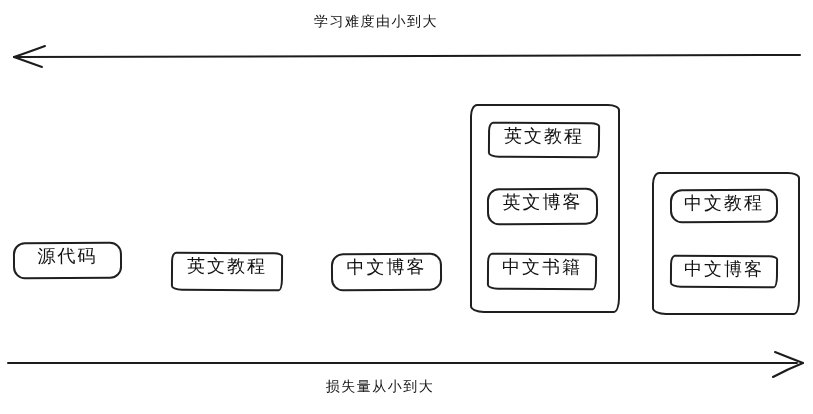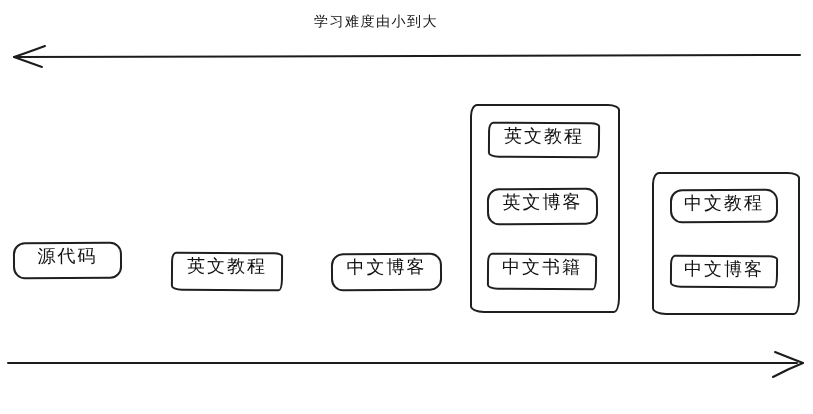--- a/index.html
+++ b/index.html
@@ -101,14 +101,15 @@
       <span>中文博客</span>
     </div>
   </div>
 
   <svg class="arrow-svg" style="top:344px;" width="813" height="42" viewBox="0 0 813 42">
     <path d="M8 19 L797 19" stroke="#1c1c1c" stroke-width="2" fill="none" stroke-linecap="round"></path>
     <path d="M775 8 Q790 14 803 19" stroke="#1c1c1c" stroke-width="2" fill="none" stroke-linecap="round"></path>
     <path d="M803 19 Q788 25 773 33" stroke="#1c1c1c" stroke-width="2" fill="none" stroke-linecap="round"></path>
   </svg>
 
+  <div class="axis-label" style="left:380px; top:378px;">损失量从小到大</div>
 
 </div>
 
 </body></html>

